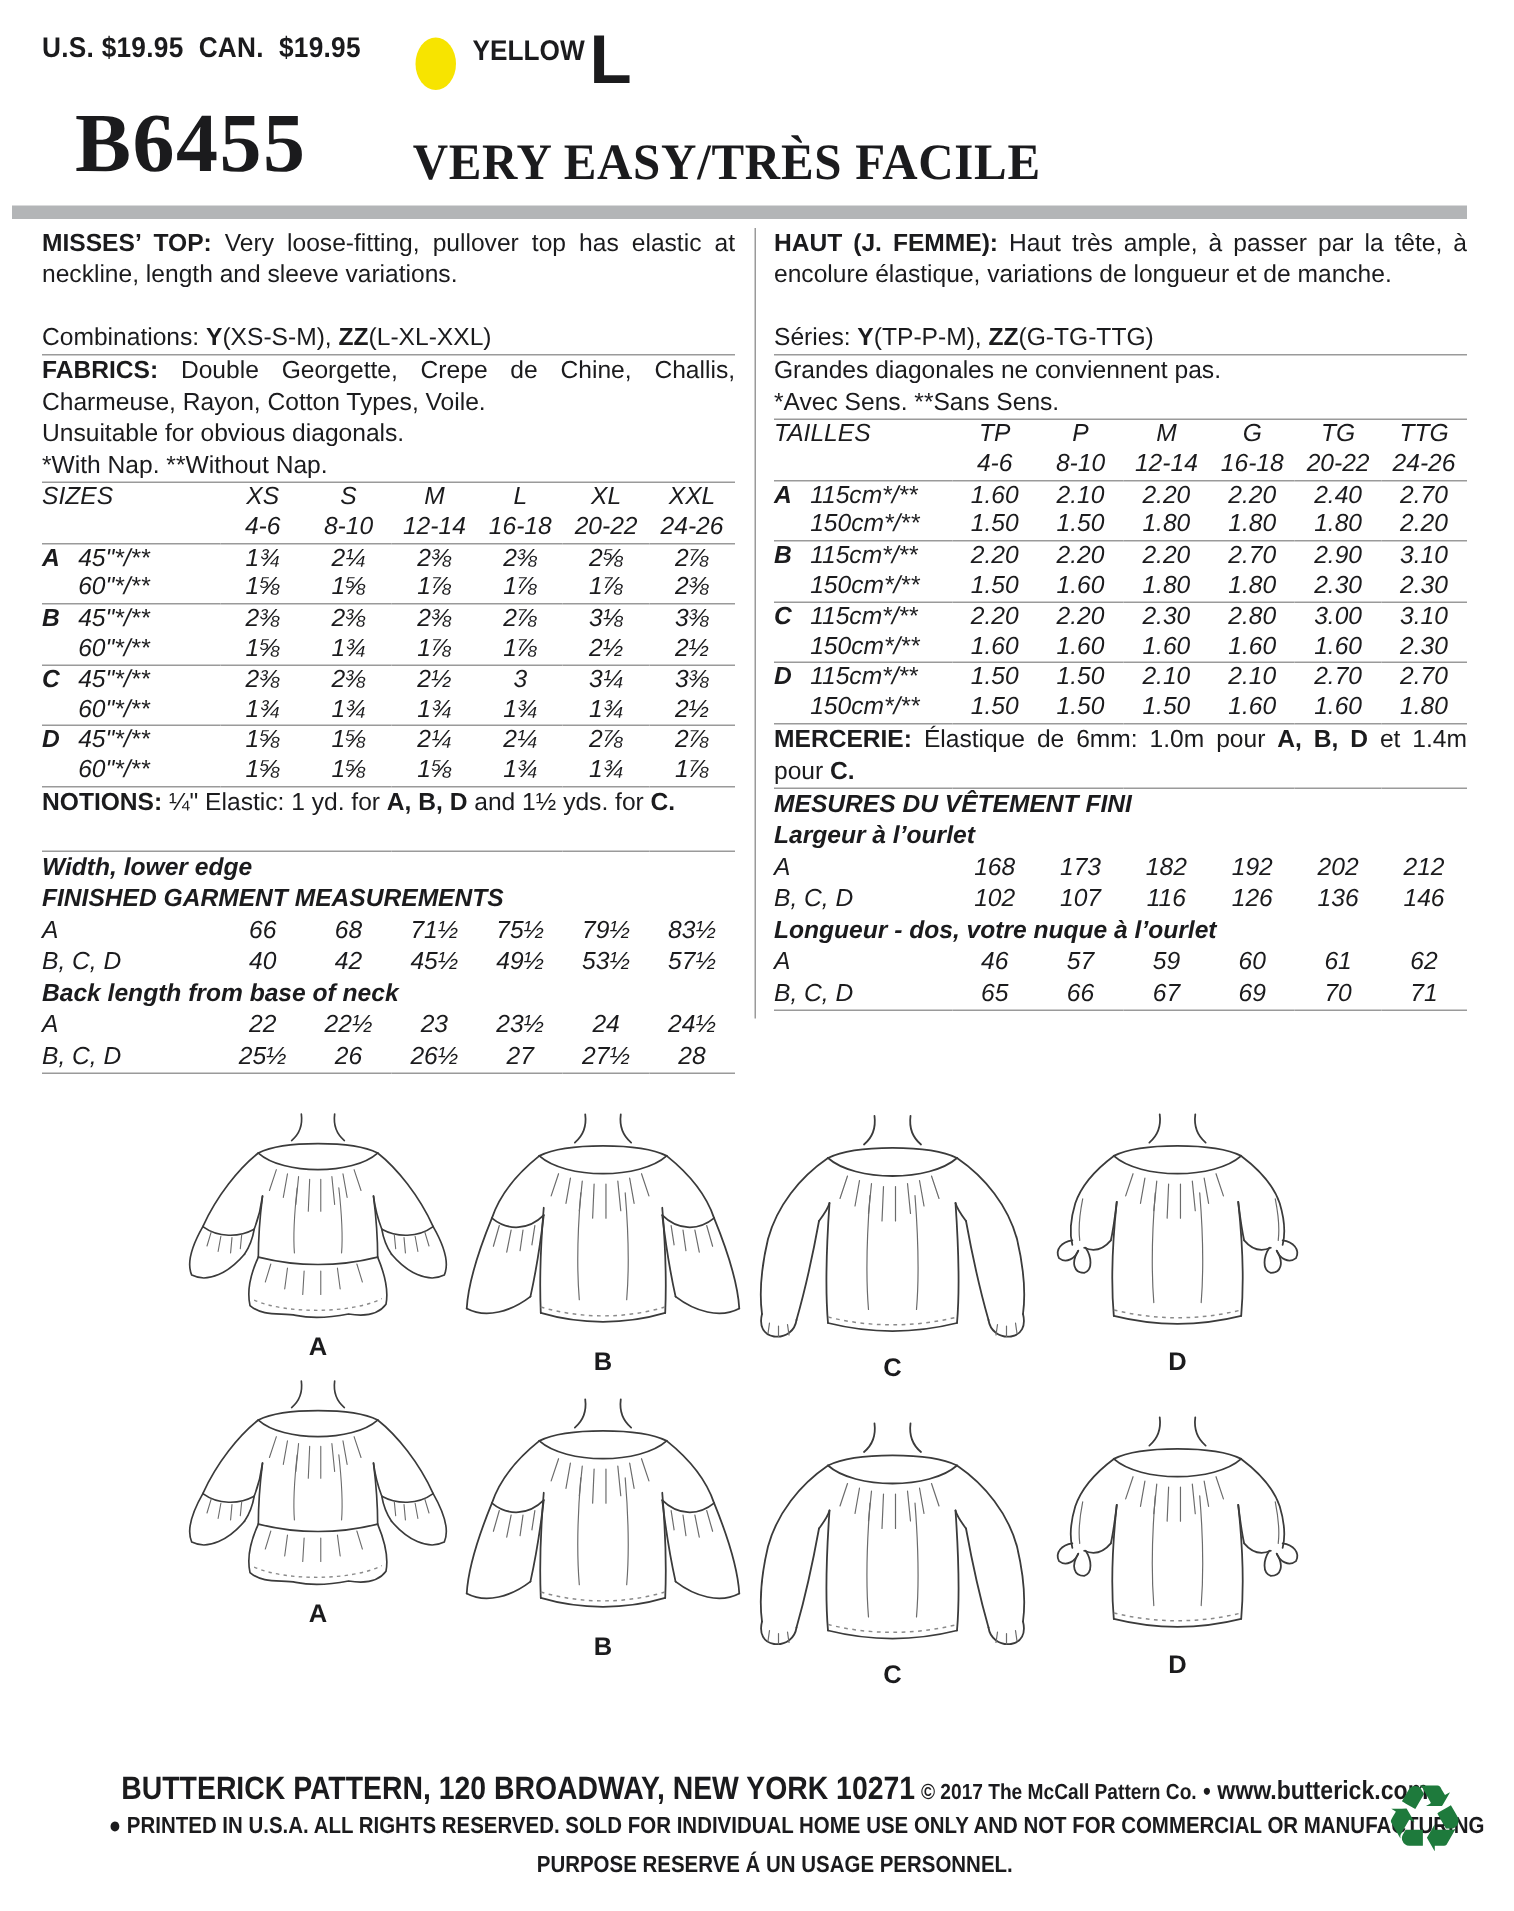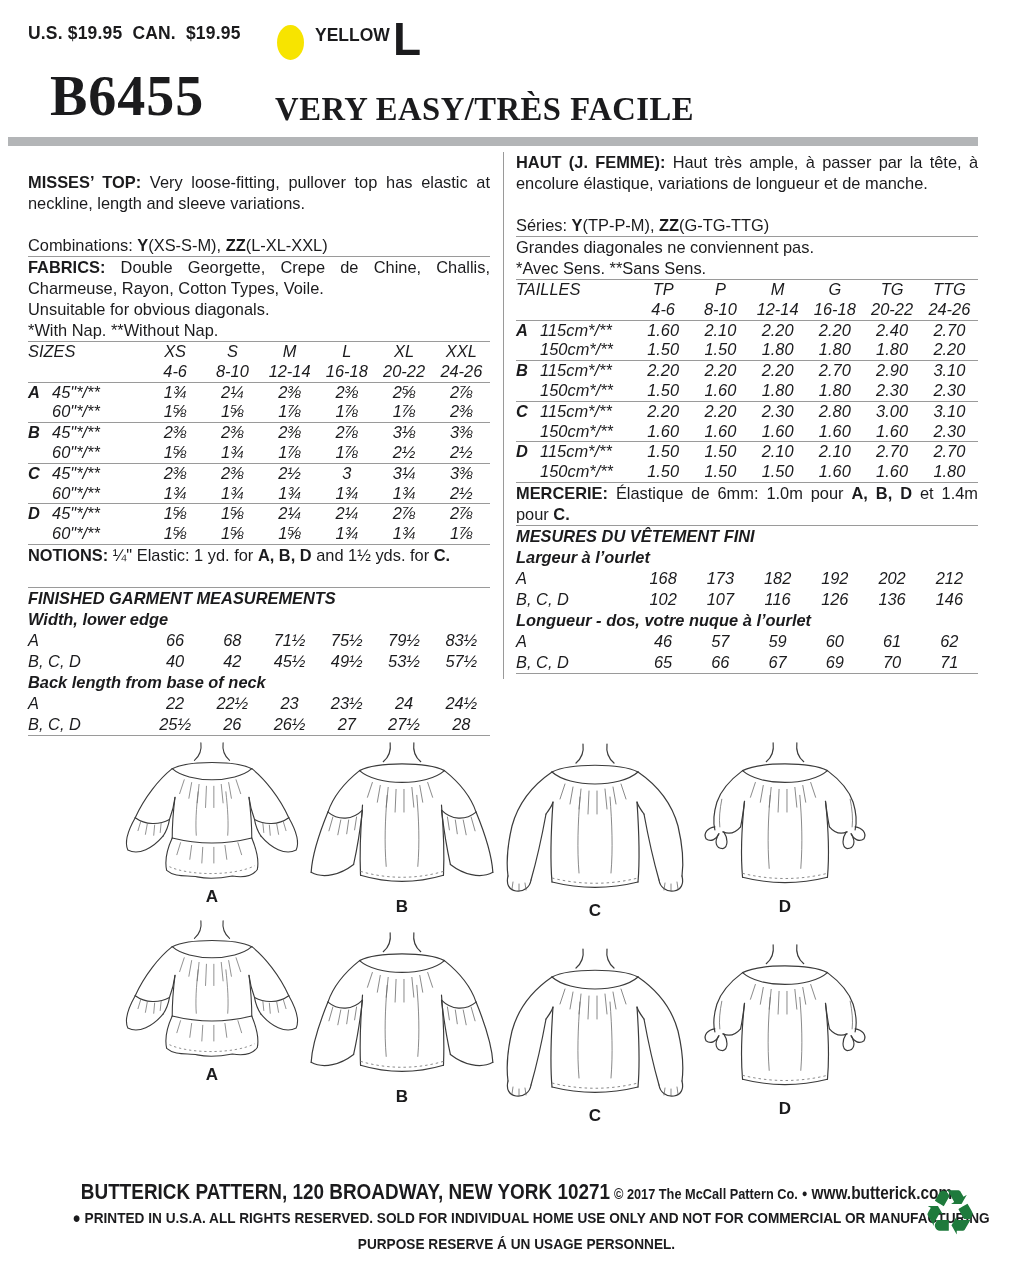--- a/index.html
+++ b/index.html
@@ -16,21 +16,21 @@
   .color-name{left:315px;top:24px;font-weight:bold;font-size:19px;transform:scaleX(.92);transform-origin:0 0;}
   .size-letter{left:393px;top:16px;font-weight:bold;font-size:46px;line-height:46px;}
   .pattern-number{left:26px;top:68px;font-family:"Liberation Serif","DejaVu Serif",serif;
     font-weight:bold;font-size:56px;line-height:56px;letter-spacing:1px;margin-left:24px;}
   .difficulty{left:0;right:40px;top:90px;text-align:center;
     font-family:"Liberation Serif","DejaVu Serif",serif;font-weight:bold;font-size:34px;
     letter-spacing:.5px;transform:scaleX(.96);transform-origin:50% 0;}
   .graybar{left:8px;top:137px;width:970px;height:9px;background:#b3b5b7;}
   
   .col{position:absolute;top:152px;width:462px;font-size:16.4px;line-height:21px;}
-  .col-en{left:28px;margin-top:20px;} .col-fr{left:516px;}
+  .col-en{left:28px;} .col-fr{left:516px;}
   .vdivider{left:503px;top:152px;width:1px;height:527px;background:#9a9a9a;}
   .col p{margin:0;}
   .just{text-align:justify;}
   .blank{height:21px;}
   .rule-b{border-bottom:1px solid #9a9a9a;}
   
   table{border-collapse:collapse;width:462px;table-layout:fixed;font-size:16.4px;font-style:italic;}
   td{padding:0;line-height:19.8px;text-align:center;white-space:nowrap;overflow:visible;}
   td.tl{text-align:left;}
   td.vl{text-align:left;font-weight:bold;}
@@ -284,24 +284,24 @@
         <col style="width: 118px;">
         <col style="width: 57px;">
         <col style="width: 57px;">
         <col style="width: 57px;">
         <col style="width: 57px;">
         <col style="width: 57px;">
         <col style="width: 57px;">
       </colgroup>
       <tbody>
         <tr>
+          <td colspan="7" class="sect">Width, lower edge</td>
+        </tr>
+        <tr>
           <td colspan="7" class="sect">FINISHED GARMENT MEASUREMENTS</td>
-        </tr>
-        <tr>
-          <td colspan="7" class="sect">Width, lower edge</td>
         </tr>
         <tr>
           <td class="tl">A</td>
           <td>66</td>
           <td>68</td>
           <td>71½</td>
           <td>75½</td>
           <td>79½</td>
           <td>83½</td>
         </tr>

